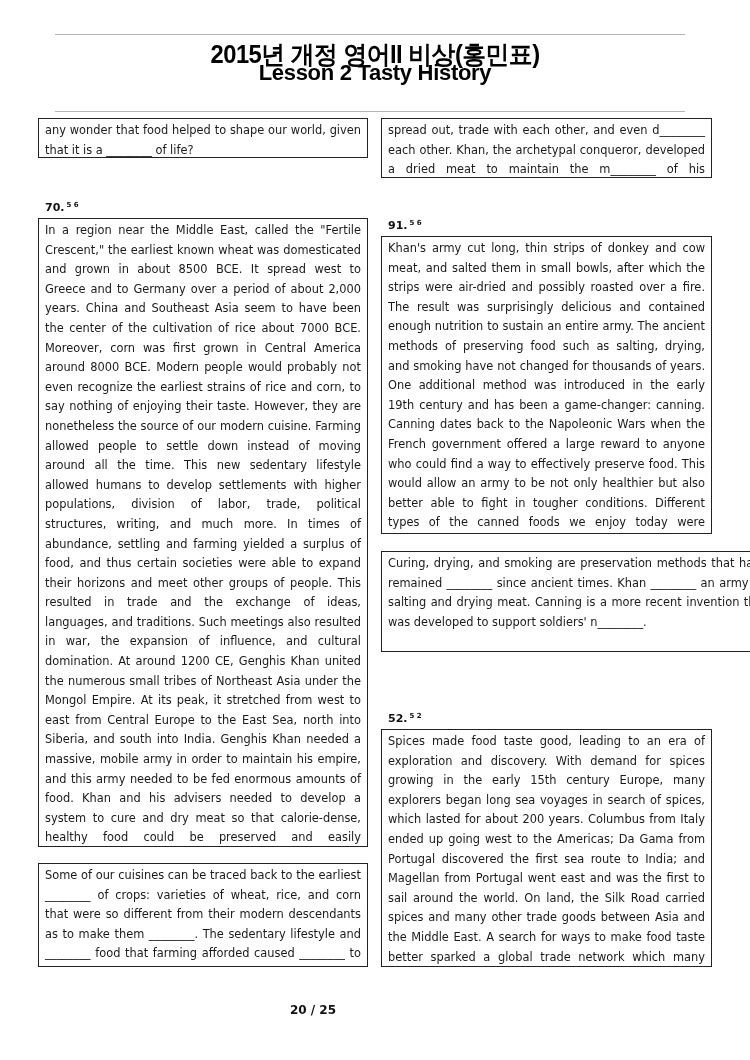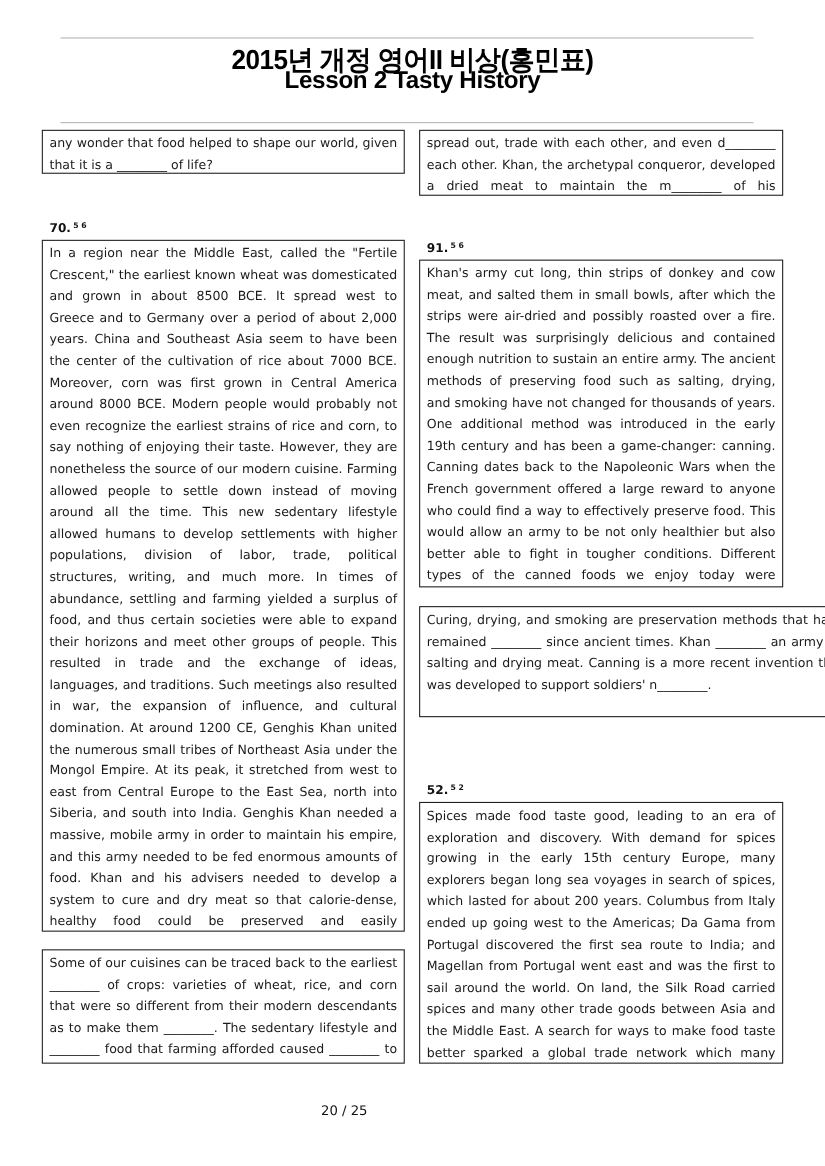--- a/index.html
+++ b/index.html
@@ -10,21 +10,21 @@
            font-family:"Liberation Sans", sans-serif; font-weight:bold; color:#000; }
   .t1 { top:38px; font-size:25px; letter-spacing:-0.5px; transform:scaleX(0.95); }
   .t2 { top:60px; font-size:22px; letter-spacing:-0.3px; }
   .box { position:absolute; border:1.5px solid #222; box-sizing:border-box;
          padding:2px 6px 0 6px; font-size:11.4px; line-height:19.6px;
          text-align:justify; overflow:hidden; }
   .box p { margin:0; }
   .qnum { position:absolute; font-size:11px; font-weight:bold; color:#111; }
   .qnum sup { font-size:7px; font-weight:bold; margin-left:2px; vertical-align:4px; }
   .footer { position:absolute; top:1003px; left:0; width:626px; text-align:center;
-            font-size:12px; font-weight:normal; color:#111; }
+            font-size:12px; font-weight:bold; color:#111; }
 </style>
 </head>
 <body>
 
 <div class="hline" style="top:34px;"></div>
 <div class="title t1">2015년 개정 영어II 비상(홍민표)</div>
 <div class="title t2">Lesson 2 Tasty History</div>
 <div class="hline" style="top:111px;"></div>
 
 <div class="box" style="left:38px; top:118px; width:330px; height:40px;">

